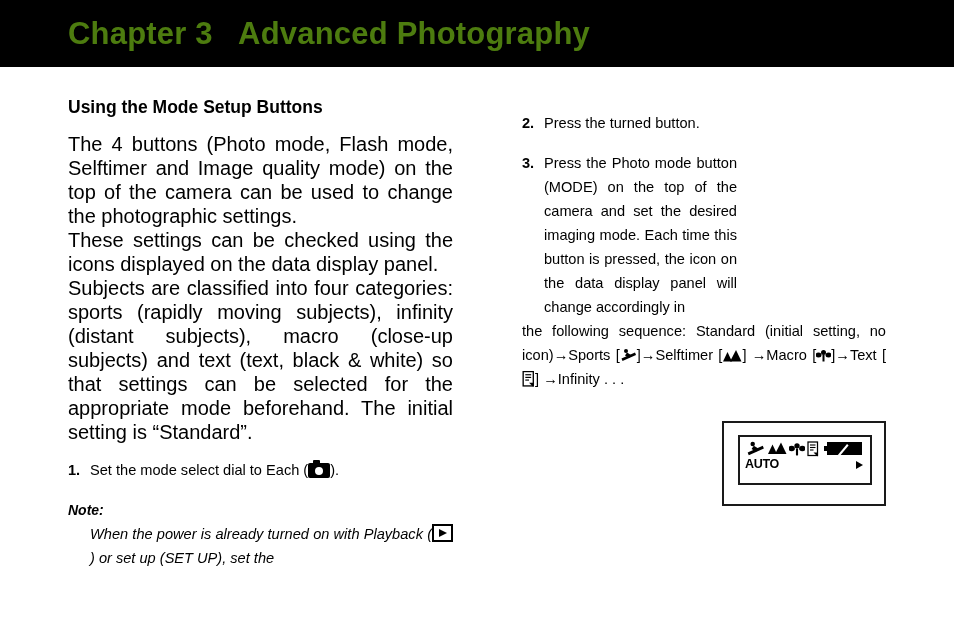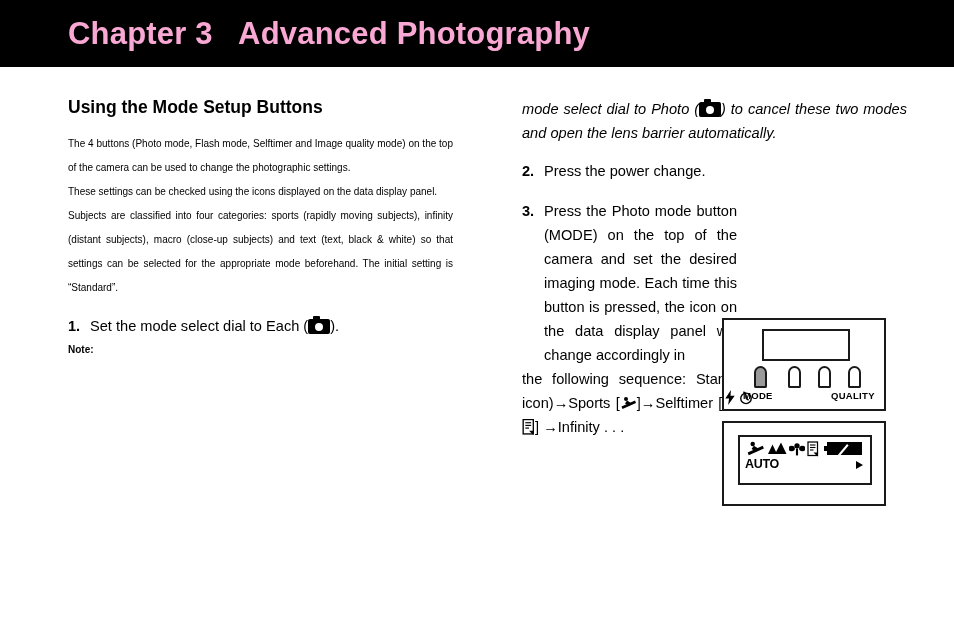--- a/index.html
+++ b/index.html
@@ -20,21 +20,21 @@
   .page-header {
     width: 954px;
     height: 67px;
     background: #000000;
     display: flex;
     align-items: center;
     box-sizing: border-box;
     padding-left: 68px;
   }
   .page-header .htitle {
-    color: #f9a8d4;
+    color: #4d7c0f;
     font-size: 31px;
     font-weight: bold;
     letter-spacing: 0.2px;
     white-space: pre;
   }
 
   
   .content {
     position: relative;
     width: 806px;
@@ -56,21 +56,21 @@
     margin: 0 0 14px 0;
     line-height: 1.2;
   }
   h3.sub-title {
     font-size: 16.5px;
     font-weight: bold;
     margin: 16px 0 9px 0;
     line-height: 1.2;
   }
   p.body-text {
-    font-size: 10px;
+    font-size: 20px;
     line-height: 24px;
     margin: 0 0 0 0;
     text-align: justify;
     text-justify: inter-word;
   }
 
   
   .step {
     position: relative;
     font-size: 14.6px;
@@ -81,22 +81,24 @@
   .step .num {
     position: absolute;
     left: 0;
     top: 0;
     font-weight: bold;
   }
   .step .step-body { display: block; }
 
   
   .note-label {
-    font-size: 10px;
-    font-weight: bold;
+    font-size: 14px;
+    font-weight: bold;
+    font-style: italic;
+    margin-top: 16px;
     line-height: 24px;
   }
   .note-body {
     font-size: 14.6px;
     font-style: italic;
     line-height: 24px;
     margin-left: 22px;
     text-align: justify;
   }
   .note-cont {
@@ -296,31 +298,31 @@
 
     <p class="body-text">Subjects are classified into four categories: sports (rapidly moving subjects), infinity (distant subjects), macro (close-up subjects) and text (text, black &amp; white) so that settings can be selected for the appropriate mode beforehand. The initial setting is “Standard”.</p>
 
     <div class="step">
       <span class="num">1.</span>
       <span class="step-body"><span>Set the mode select dial to Each (</span><span class="ic ic-camera"></span><span>).</span></span>
     </div>
 
     <div class="note-label">Note:</div>
 
+    <div class="note-body"><span>When the power is already turned on with Playback (</span><span class="ic ic-play"></span><span>) or set up (</span><span class="bold-ital">SET UP</span><span>), set the</span></div>
 
   </div>
 
   <div class="col col-right">
 
-    <p class="note-cont"><span>mode select dial to Photo (</span><span class="ic ic-camera"></span><span>) to cancel these two modes and open the lens barrier automatically.</span></p>
 
     <div class="step">
       <span class="num">2.</span>
       <span class="step-body">
-        <span>Press the power change.</span><br>
+        <span>Press the turned button.</span><br>
       </span>
     </div>
 
     <div class="step" style="margin-top:16px;">
       <span class="num">3.</span>
       <span class="step-body">
         <span style="display:block; width:193px; text-align:justify;">Press the Photo mode button (MODE) on the top of the camera and set the desired imaging mode. Each time this button is pressed, the icon on the data display panel will change accordingly in</span>
         <span style="display:block; width:364px; text-align:justify; margin-left:-22px;"><span>the following sequence: Standard (initial setting, no icon)</span><span>→</span><span>Sports</span>&nbsp;<span>[</span><svg class="ic ic-sports" viewBox="0 0 34 26">
               <circle cx="12" cy="5" r="4" fill="#000"></circle>
               <path d="M3 20 L30 8 L32 13 L5 25 Z" fill="#000"></path>
@@ -338,42 +340,20 @@
               <line x1="6" y1="7" x2="17" y2="7" stroke="#000" stroke-width="2.2"></line>
               <line x1="6" y1="12" x2="17" y2="12" stroke="#000" stroke-width="2.2"></line>
               <line x1="6" y1="17" x2="13" y2="17" stroke="#000" stroke-width="2.2"></line>
               <path d="M13 22 L21 22 L21 30 Z" fill="#000"></path>
             </svg><span>]</span>&nbsp;<span>→</span><span>Infinity . . .</span></span>
       </span>
     </div>
 
   </div>
 
-  <div class="figure-box" id="fig-camera-top">
-    <div class="lcd-rect"></div>
-    <div class="btn-row">
-      <div class="cam-btn filled" style="left:30px;"></div>
-      <div class="cam-btn" style="left:64px;"></div>
-      <div class="cam-btn" style="left:94px;"></div>
-      <div class="cam-btn" style="left:124px;"></div>
-    </div>
-    <div class="btn-labels">
-      <span class="lbl" style="left:19px;">MODE</span>
-      <svg class="lbl" style="left:62px; top:-2px;" width="12" height="15" viewBox="0 0 12 16">
-          <path d="M7 0 L1 9 L5 9 L4 16 L11 6 L6.5 6 Z" fill="#000"></path>
-        </svg>
-      <svg class="lbl" style="left:90px; top:-2px;" width="14" height="15" viewBox="0 0 16 16">
-          <circle cx="8" cy="9" r="6" fill="none" stroke="#000" stroke-width="1.6"></circle>
-          <line x1="8" y1="9" x2="8" y2="4.5" stroke="#000" stroke-width="1.6"></line>
-          <line x1="8" y1="9" x2="11" y2="11" stroke="#000" stroke-width="1.6"></line>
-          <line x1="5" y1="1.5" x2="8" y2="3.5" stroke="#000" stroke-width="1.6"></line>
-        </svg>
-      <span class="lbl" style="left:107px;">QUALITY</span>
-    </div>
-  </div>
 
   <div class="figure-box" id="fig-data-panel">
     <div class="lcd-inner">
       <div class="lcd-icons">
         <svg width="19" height="15" viewBox="0 0 34 26">
             <circle cx="12" cy="5" r="4" fill="#000"></circle>
             <path d="M3 20 L30 8 L32 13 L5 25 Z" fill="#000"></path>
             <path d="M14 8 L22 13 L18 19 L10 14 Z" fill="#000"></path>
           </svg>
         <svg width="20" height="14" viewBox="0 0 40 26">

